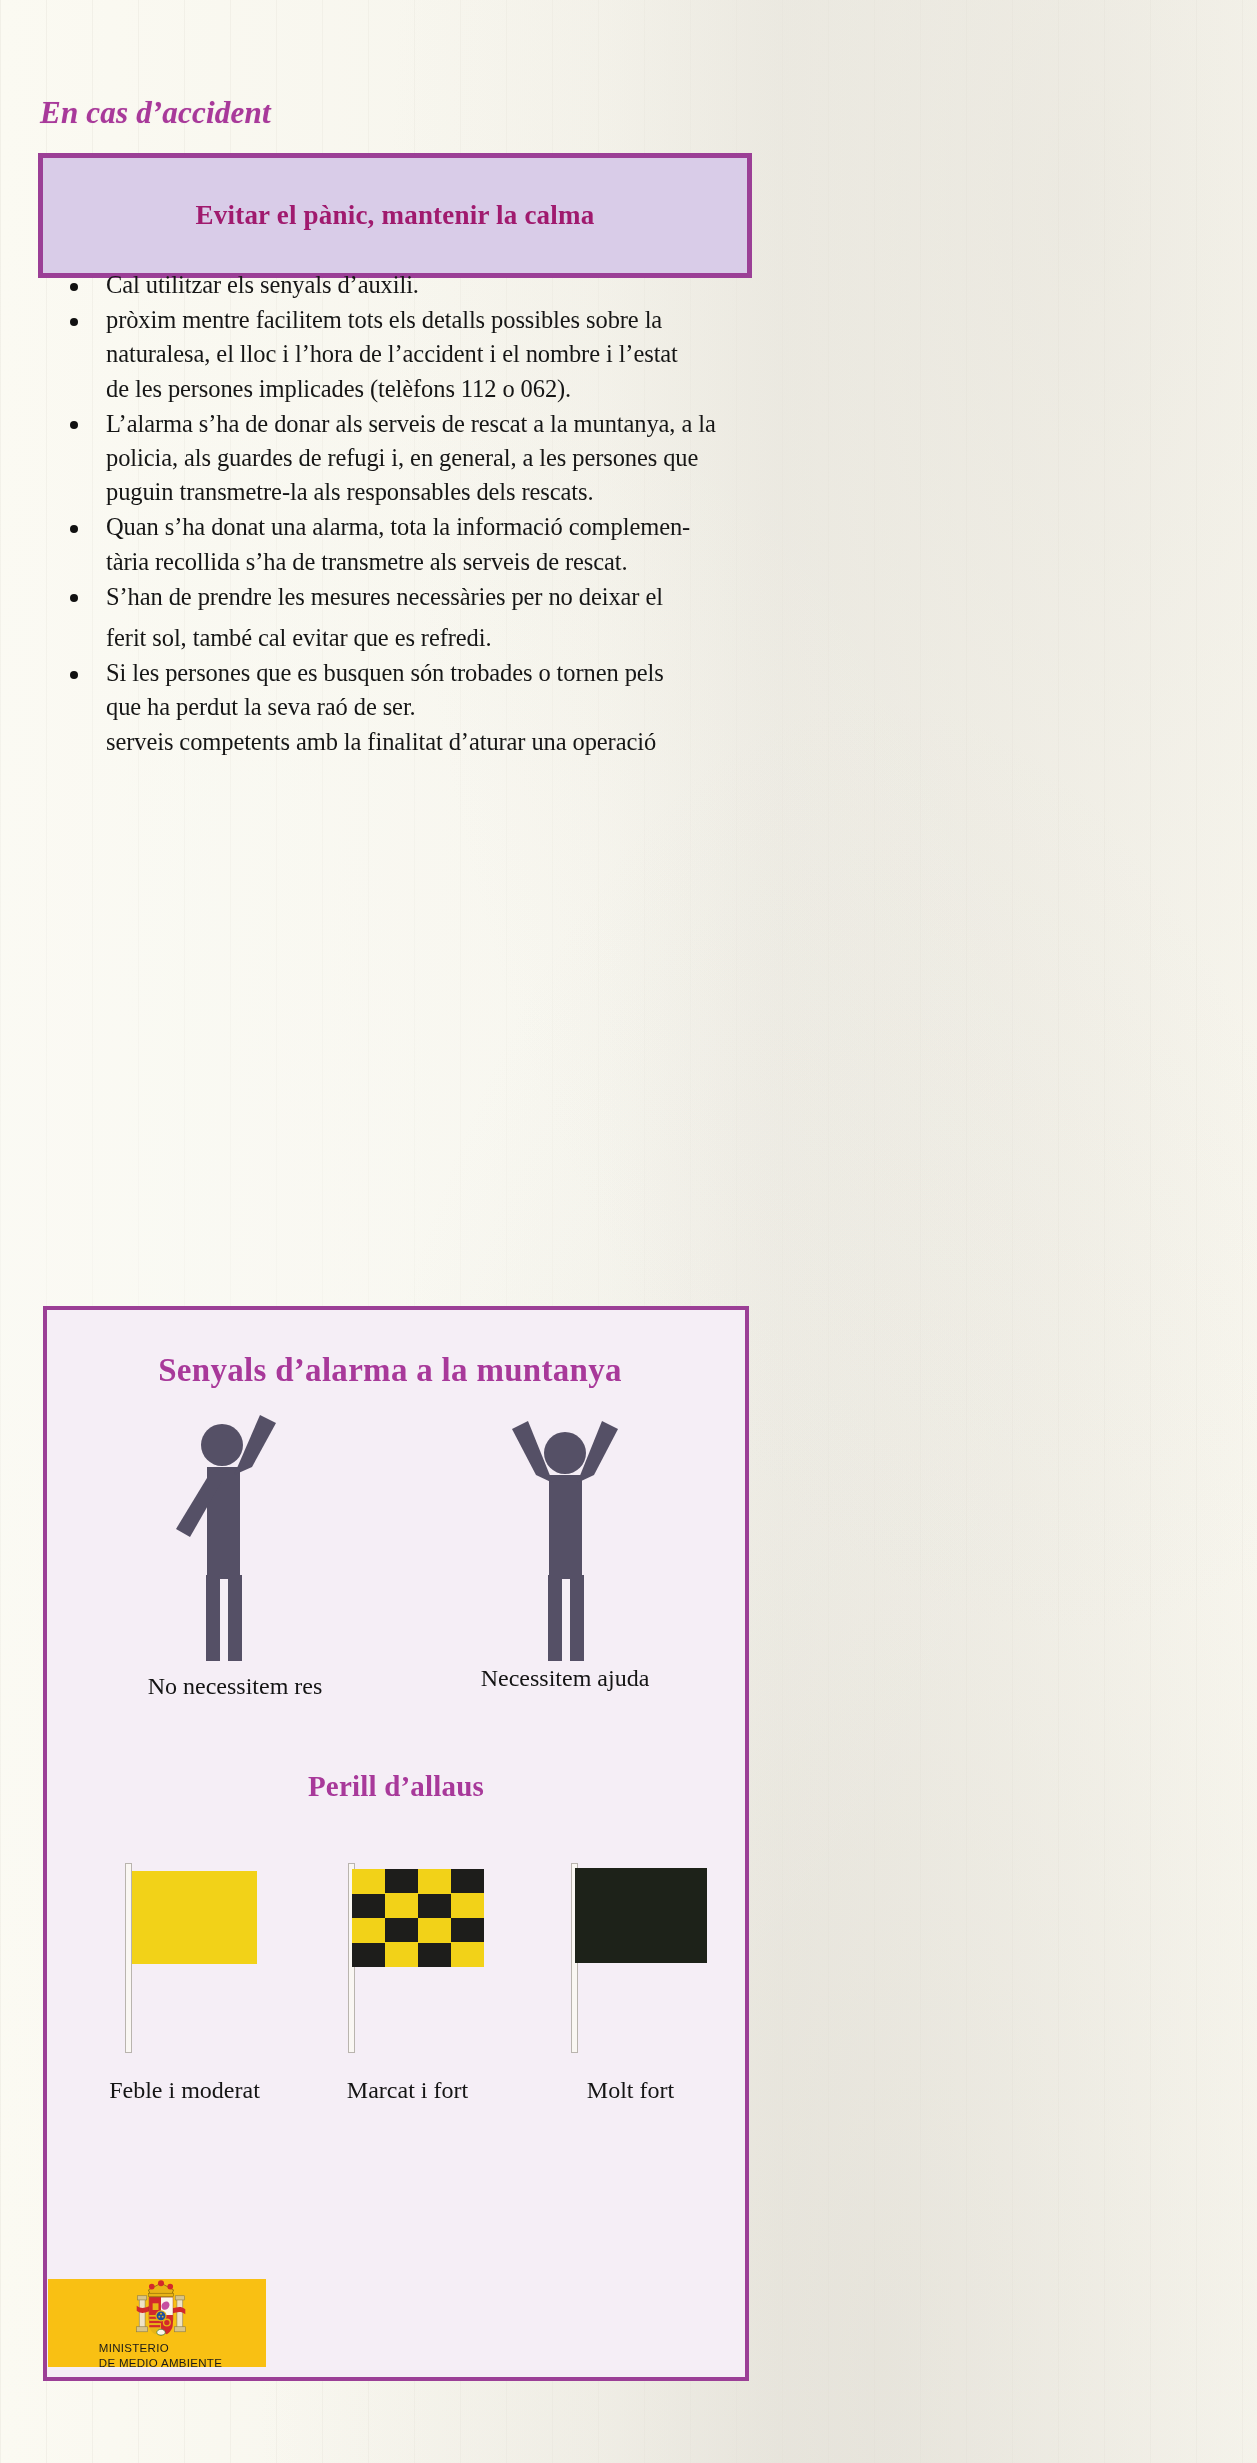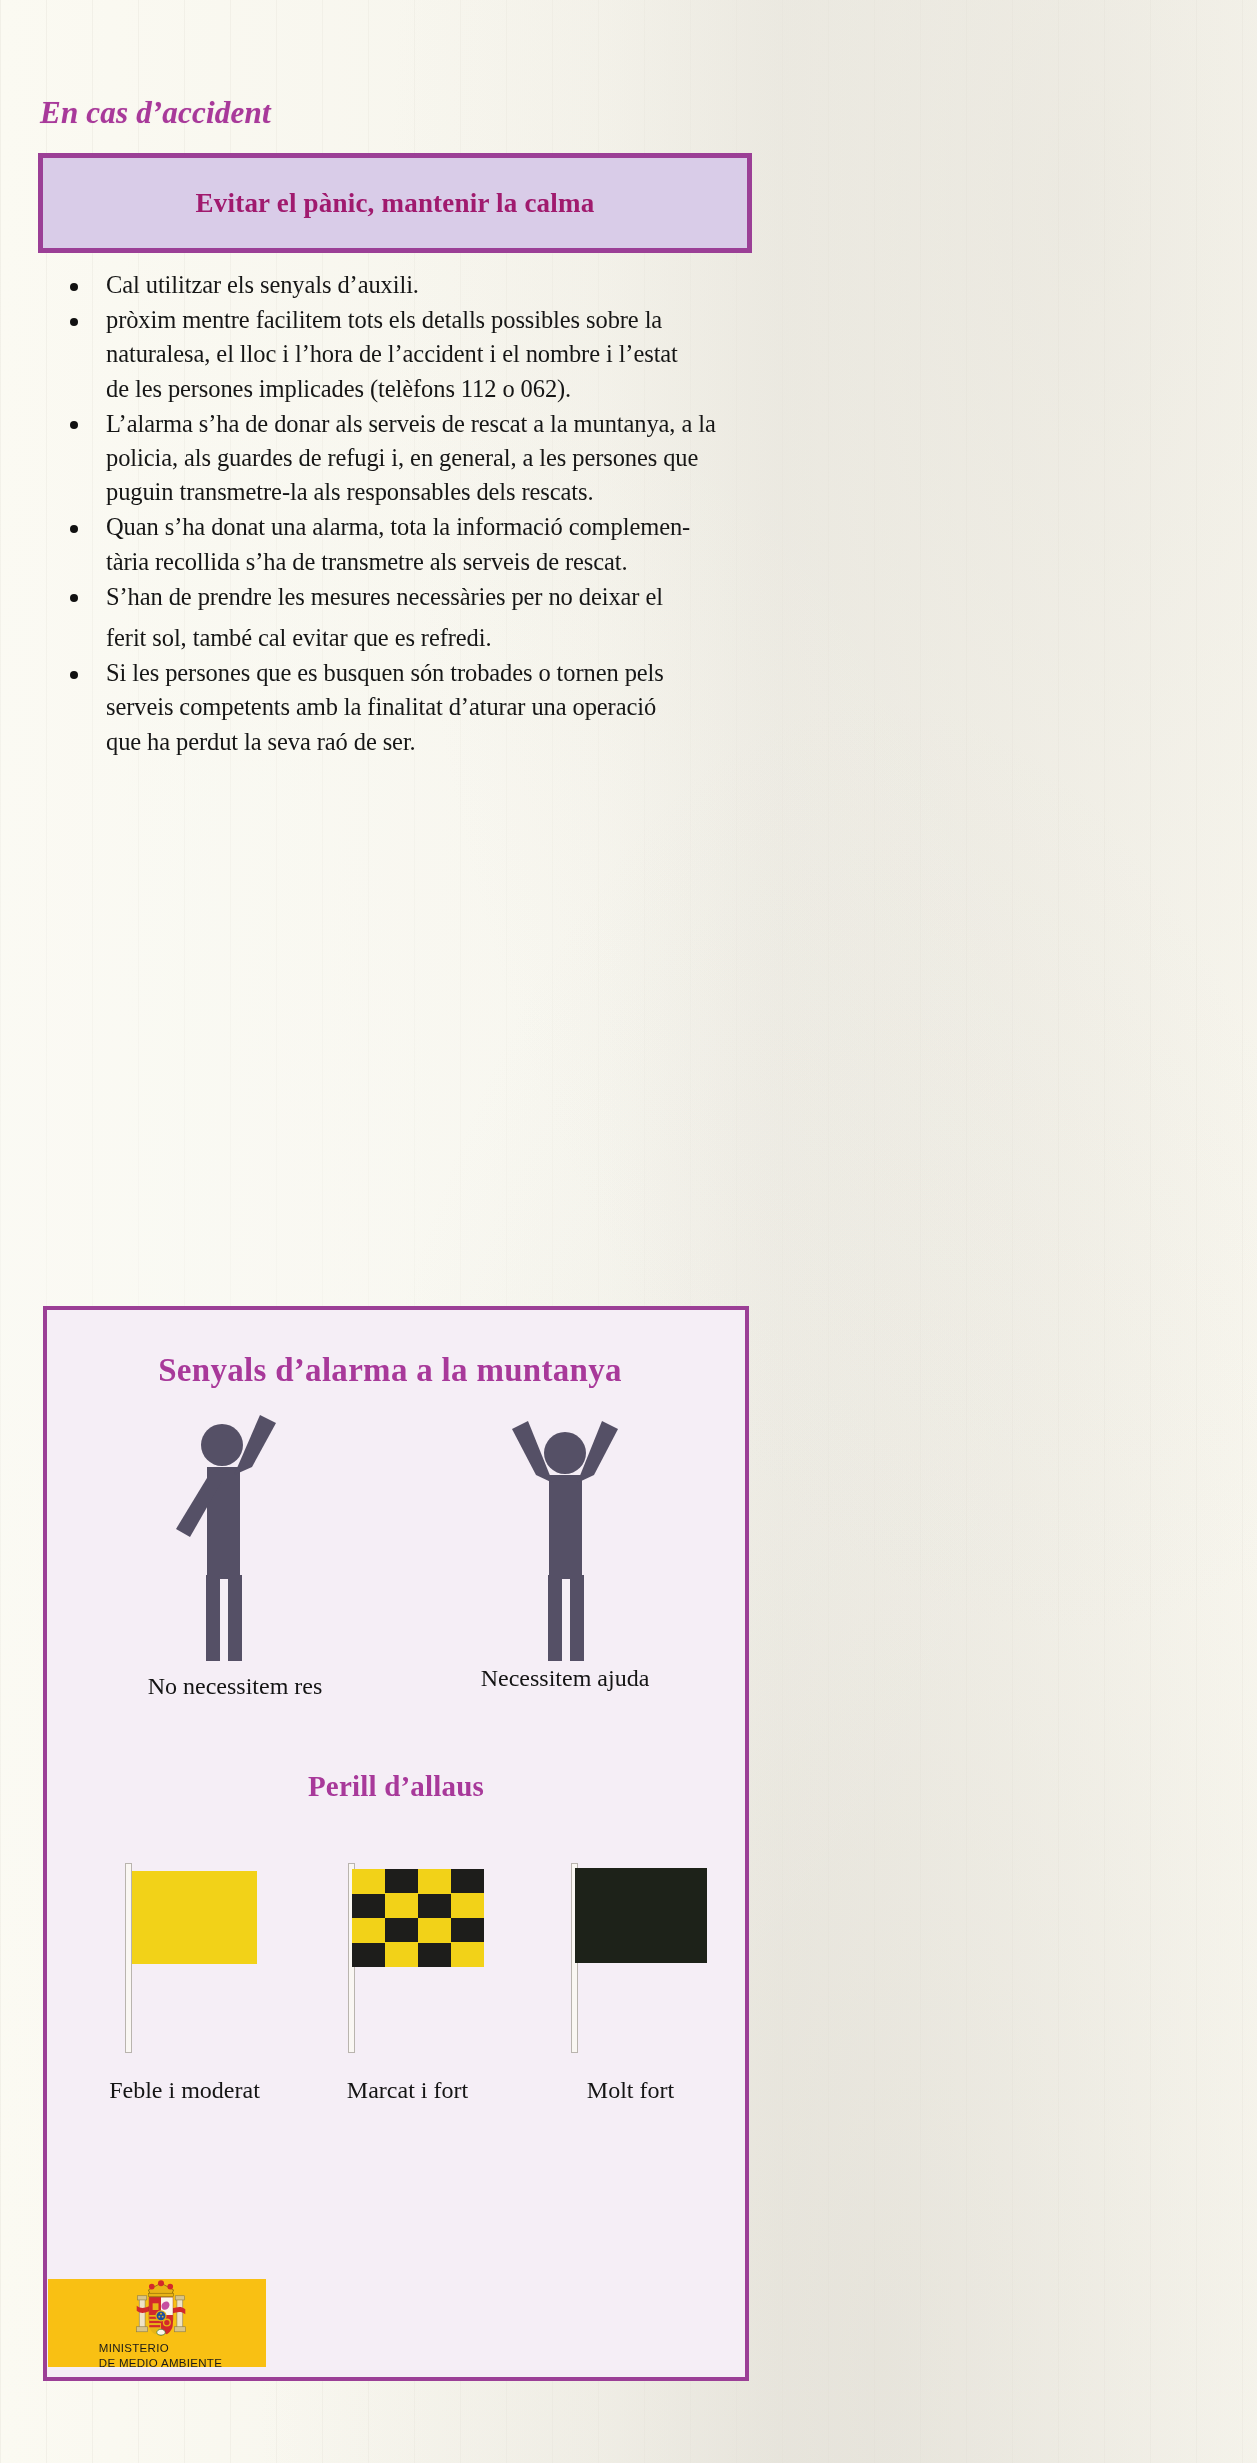--- a/index.html
+++ b/index.html
@@ -33,21 +33,21 @@
     position:absolute;left:40px;top:95px;
     font-style:italic;font-weight:bold;
     font-size:31px;letter-spacing:.2px;
     color:#a8399a;
     font-family:"Liberation Serif", serif;
     text-shadow:0 0 1px rgba(168,57,154,.35);
   }
 
   
   .banner{
-    position:absolute;left:38px;top:153px;width:714px;height:100px;
+    position:absolute;left:38px;top:153px;width:714px;height:125px;
     background:#d9cce8;
     border:5px solid #9b3f96;
     box-sizing:border-box;
     display:flex;align-items:center;justify-content:center;
   }
   .banner-text{
     font-weight:bold;font-size:27px;color:#a01a6e;
     letter-spacing:.2px;
     text-align:center;
   }
@@ -200,22 +200,22 @@
         <div class="bullet-dot"><span></span></div>
         <div class="bullet-body">
           <span class="ln">S’han de prendre les mesures necessàries per no deixar el</span>
           <span class="ln sp">ferit sol, també cal evitar que es refredi.</span>
         </div>
       </div>
       <div class="bullet-row">
         <div class="bullet-dot"><span></span></div>
         <div class="bullet-body">
           <span class="ln">Si les persones que es busquen són trobades o tornen pels</span>
+          <span class="ln">que ha perdut la seva raó de ser.</span>
           <span class="ln">serveis competents amb la finalitat d’aturar una operació</span>
-          <span class="ln">que ha perdut la seva raó de ser.</span>
         </div>
       </div>
     </div>
 
   <div class="panel">
 
     <div class="panel-title">Senyals d’alarma a la muntanya</div>
 
     <div class="figures">
 

